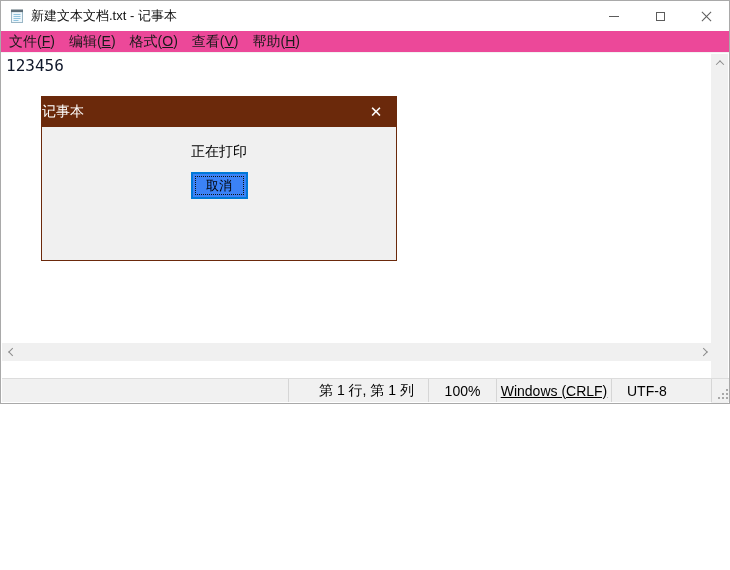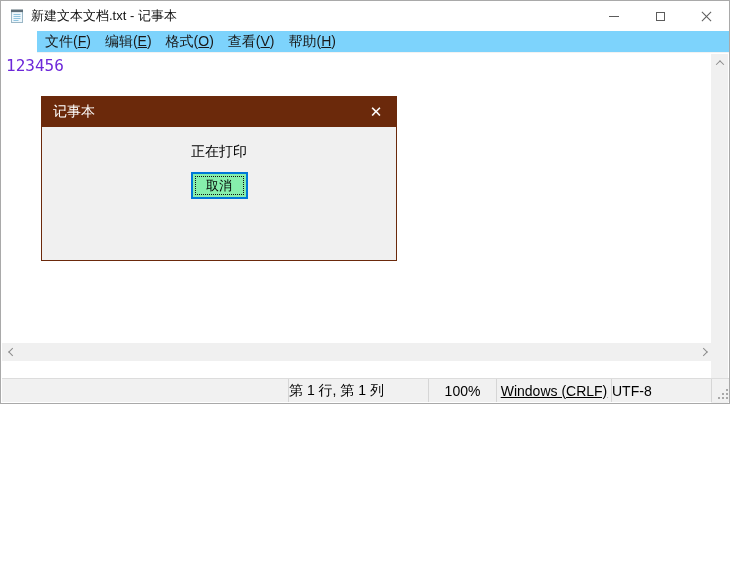--- a/index.html
+++ b/index.html
@@ -16,68 +16,68 @@
   .ctrl { width:46px; height:30px; display:flex; align-items:center; justify-content:center; }
   .glyph-min { width:10px; height:1px; background:#5c5c5c; }
   .glyph-max { width:9px; height:9px; border:1px solid #5c5c5c; }
   .glyph-close { position:relative; width:11px; height:11px; }
   .glyph-close::before, .glyph-close::after {
     content:""; position:absolute; left:-1px; top:5px; width:13px; height:1px; background:#5c5c5c;
   }
   .glyph-close::before { transform:rotate(45deg); }
   .glyph-close::after  { transform:rotate(-45deg); }
   
-  .menubar { height:22px; display:flex; align-items:center; background:#7dd3fc;
-             font-size:14px; color:#1a1a1a; padding-left:1px; border-bottom:1px solid #f2f2f2;margin-left:36px; }
+  .menubar { height:22px; display:flex; align-items:center; background:#ec4899;
+             font-size:14px; color:#1a1a1a; padding-left:1px; border-bottom:1px solid #f2f2f2; }
   .menu-item { padding:2px 7px; white-space:nowrap; }
   .menu-item u { text-decoration:underline; }
   
   .editor { position:absolute; left:1px; top:53px; width:711px; height:475px; background:#fff; overflow:hidden; }
-  .editor-text { padding:2px 0 0 4px; font-family:"DejaVu Sans Mono", monospace; font-size:16px; color:#6d28d9; }
+  .editor-text { padding:2px 0 0 4px; font-family:"DejaVu Sans Mono", monospace; font-size:16px; color:#0f172a; }
   
   .vscroll { position:absolute; top:53px; right:1px; width:17px; height:475px; background:#f0f0f0;
              display:flex; flex-direction:column; justify-content:space-between; align-items:center; }
   .hscroll { position:absolute; left:1px; bottom:42px; width:711px; height:18px; background:#f0f0f0;
              display:flex; flex-direction:row; justify-content:space-between; align-items:center; }
   .scroll-corner { position:absolute; right:1px; bottom:42px; width:17px; height:18px; background:#f0f0f0; }
   .sbtn { width:17px; height:17px; display:flex; align-items:center; justify-content:center; }
   .chev { width:6px; height:6px; border-right:1.6px solid #8b8b8b; border-bottom:1.6px solid #8b8b8b; }
   .chev.up    { transform:rotate(225deg) translate(-1px,-1px); }
   .chev.down  { transform:rotate(45deg)  translate(-1px,-1px); }
   .chev.left  { transform:rotate(135deg) translate(-1px,-1px); }
   .chev.right { transform:rotate(315deg) translate(-1px,-1px); }
   
   .statusbar { position:absolute; left:1px; bottom:1px; width:728px; height:24px; background:#f1f1f1;
                border-top:1px solid #dcdcdc; display:flex; align-items:stretch; font-size:14px; color:#000; }
   .sb-sec { display:flex; align-items:center; border-left:1px solid #d6d6d6; white-space:nowrap; }
   .sb-sec.first { border-left:none; width:286px; }
-  .sb-cursor { width:140px; padding-left:0; }
+  .sb-cursor { width:140px; padding-left:30px; }
   .sb-zoom { width:68px; justify-content:center; }
   .sb-eol { width:115px; justify-content:center;text-decoration:underline; }
-  .sb-enc { width:100px; }
+  .sb-enc { width:100px; padding-left:15px; }
   .sb-fill { flex:1; display:flex; align-items:flex-end; justify-content:flex-end; }
   .grip { width:11px; height:11px; margin:0 2px 2px 0; position:relative; }
   .grip i { position:absolute; width:2px; height:2px; background:#a8a8a8; }
   .grip i:nth-child(1){ right:0; top:0; }
   .grip i:nth-child(2){ right:0; top:4px; }
   .grip i:nth-child(3){ right:4px; top:4px; }
   .grip i:nth-child(4){ right:0; top:8px; }
   .grip i:nth-child(5){ right:4px; top:8px; }
   .grip i:nth-child(6){ right:8px; top:8px; }
   
   .dialog { position:absolute; left:40px; top:95px; width:356px; height:165px;
             border:1px solid #6b290b; background:#f0f0f0; }
   .dlg-titlebar { height:30px; background:#6b290b; color:#ffffff; display:flex; align-items:center; }
-  .dlg-title { font-size:14px; padding-left:11px; }
+  .dlg-title { font-size:14px; }
   .dlg-close { margin-left:auto; width:40px; height:30px; display:flex; align-items:center;
                justify-content:center; font-size:15px; color:#fff; }
   .dlg-body { height:133px; display:flex; flex-direction:column; align-items:center; }
   .dlg-lines { margin-top:13px; text-align:left; font-size:14px; color:#000; }
   .dlg-line { height:23px; line-height:23px; }
-  .cancel-btn { margin-top:9px; width:57px; height:27px; background:#86efac;
+  .cancel-btn { margin-top:9px; width:57px; height:27px; background:#3b82f6;
                 border:2px solid #0078d7; outline:1px dotted #111; outline-offset:-5px;
                 font-size:13px; color:#000; display:flex; align-items:center; justify-content:center;
                 font-family:"Liberation Sans", sans-serif; }
 </style>
 </head>
 <body>
 
 <div class="window">
 
   <div class="titlebar">

